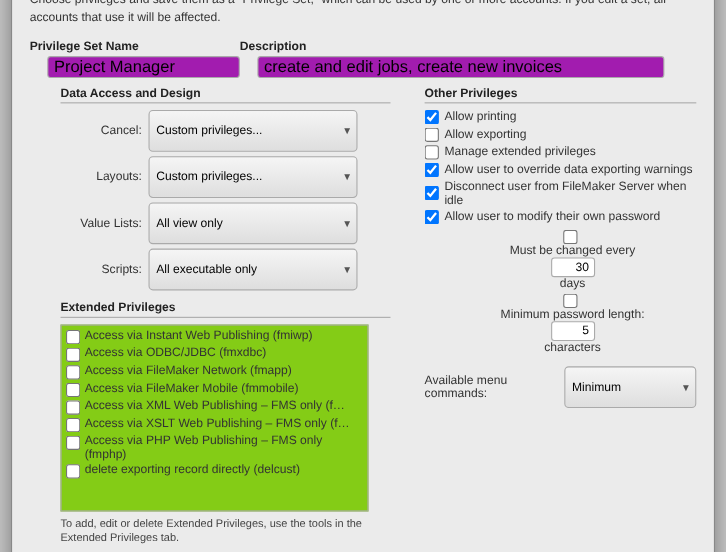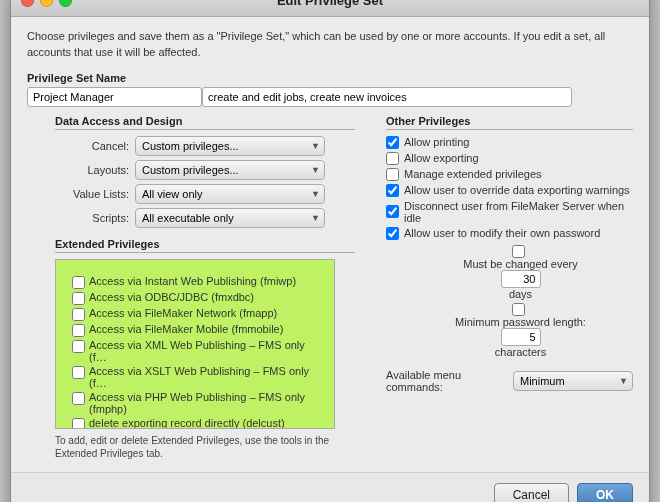--- a/index.html
+++ b/index.html
@@ -73,24 +73,25 @@
     .form-label {
       font-size: 11px;
       font-weight: bold;
       color: #222;
       margin-bottom: 3px;
     }
     .text-input {
       border: 1px solid #aaa;
       border-radius: 3px;
       padding: 2px 5px;
-      font-size: 11px;
-      background: #ffffff;
+      font-size: 15px;
+      background: #a21caf;
       height: 20px;
       outline: none;
+      margin-left: 16px;
     }
     .name-input { width: 175px; }
     .desc-input { width: 370px; }
 
     .sections-row {
       display: flex;
       gap: 31px;
       margin-top: 8px;
       margin-left: 28px;
     }
@@ -125,42 +126,42 @@
       display: inline-block;
     }
     .styled-select {
       appearance: none;
       -webkit-appearance: none;
       background: linear-gradient(to bottom, #f5f5f5, #dedede);
       border: 1px solid #aaa;
       border-radius: 4px;
       padding: 1px 20px 1px 6px;
       font-size: 11px;
-      height: 20px;
+      height: 38px;
       width: 190px;
       outline: none;
       cursor: pointer;
     }
     .select-arrow {
       position: absolute;
       right: 5px;
       top: 50%;
       transform: translateY(-50%);
       pointer-events: none;
       font-size: 9px;
       color: #555;
     }
 
     .extended-privileges-box {
       border: 1px solid #aaa;
-      background: #bef264;
+      background: #84cc16;
       width: 280px;
       height: 170px;
       overflow-y: auto;
-      padding: 14px;
+      padding: 2px;
     }
     .ep-item {
       display: flex;
       align-items: flex-start;
       padding: 1px 2px;
       font-size: 11px;
       color: #333;
       cursor: default;
     }
     .ep-item input[type=checkbox] {
@@ -273,20 +274,21 @@
   <div class="dialog-body">
 
     <p class="description-text">Choose privileges and save them as a "Privilege Set," which can be used by one or more accounts. If you edit a set, all accounts that use it will be affected.</p>
 
     <div class="form-row">
       <div class="form-group">
         <label class="form-label">Privilege Set Name</label>
         <input class="text-input name-input" type="text" value="Project Manager" style="">
       </div>
       <div class="form-group">
+        <label class="form-label">Description</label>
         <input class="text-input desc-input" type="text" value="create and edit jobs, create new invoices" style="">
       </div>
     </div>
 
     <div class="sections-row">
 
       <div class="left-section">
 
         <div class="section-header">Data Access and Design</div>
 

